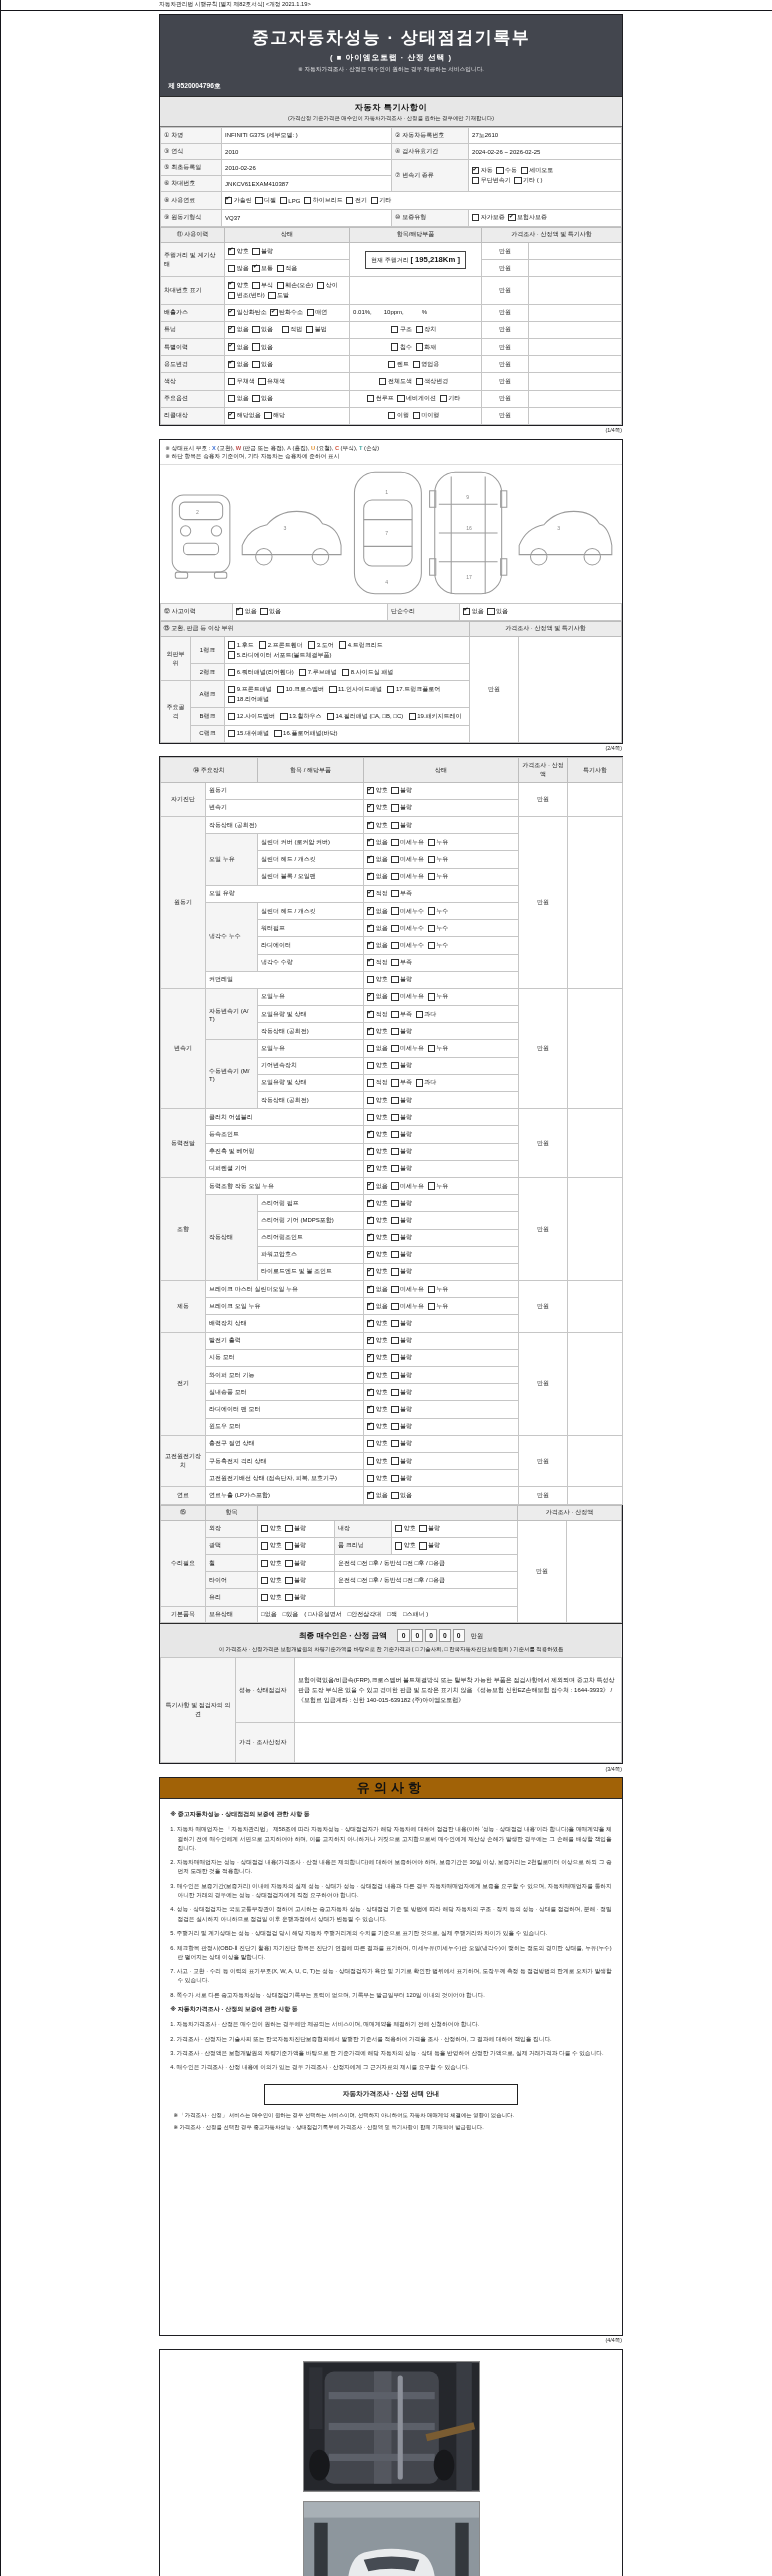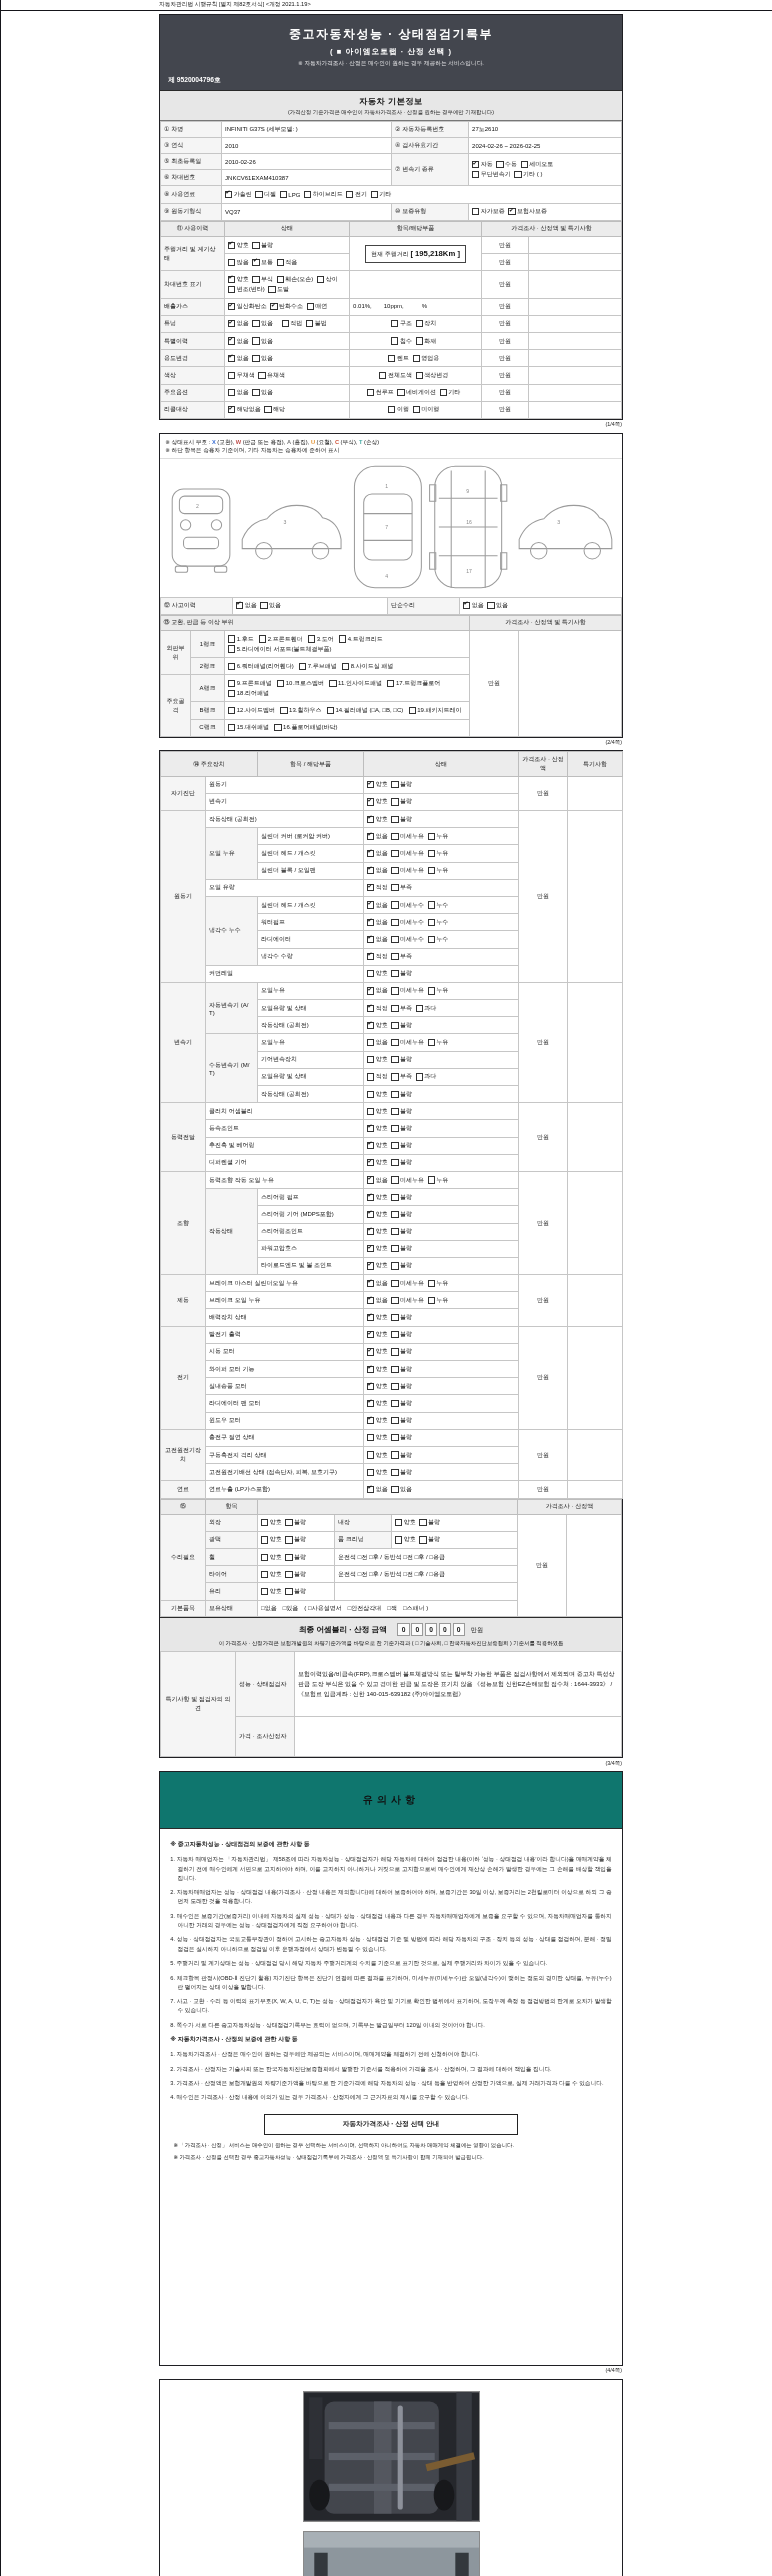--- a/index.html
+++ b/index.html
@@ -6,21 +6,21 @@
   body{width:773px;height:2576px;background:#fff;overflow:hidden;
        font-family:"Liberation Sans","DejaVu Sans",sans-serif;color:#111;}
   .canvas{width:773px;height:2576px;border-left:1px solid #15151a;box-sizing:border-box;}
   .topnote{padding:1px 0 0.5px 158px;font-size:5.7px;color:#111;}
   .topline{border-top:1px solid #15151a;height:0;}
   .doc{width:464px;margin-left:158px;}
   .block{border:1px solid #1f1f23;border-top-width:1.5px;margin-top:3.1px;background:#fff;}
   .pgmark{text-align:right;font-size:5.4px;color:#222;padding:1.5px 1px 1px;}
   
   .panel{background:#43464e;color:#fff;text-align:center;padding:11.3px 8.2px 5.2px;}
-  .ptitle{font-size:12px;font-weight:700;letter-spacing:1.5px;}
+  .ptitle{font-size:17px;font-weight:700;letter-spacing:1.5px;}
   .psub{font-size:7.7px;font-weight:700;margin-top:4.1px;letter-spacing:1px;}
   .pnote{font-size:5.7px;color:#e8e8ea;margin-top:3.1px;}
   .pdoc{text-align:left;font-size:6.7px;font-weight:700;margin-top:8.2px;}
   
   .band{background:#e7e7e7;border-top:1px solid #2a2a2a;border-bottom:0.5px solid #777;
         text-align:center;padding:4.6px 2.1px 3.6px;}
   .bt{font-size:8.2px;font-weight:700;letter-spacing:0.5px;}
   .bc{font-size:5.4px;margin-top:2.1px;color:#222;}
   
   table{width:100%;border-collapse:collapse;table-layout:fixed;}
@@ -46,22 +46,22 @@
   
   .finalband{background:#e7e7e7;border-top:1px solid #2a2a2a;padding:5.2px 7.2px 4.1px;text-align:center;}
   .ftitle{font-size:7.7px;font-weight:700;margin-right:8.2px;}
   .digit{display:inline-block;width:10.3px;height:11.3px;line-height:11.3px;text-align:center;
          border:0.5px solid #9a9a9a;background:#fbfbfb;margin-right:1.5px;font-weight:700;font-size:6.7px;}
   .funit{font-size:6.2px;margin-left:2.1px;}
   .fcap{font-size:5.4px;margin-top:3.6px;}
   .op-ins{height:58px;line-height:1.7;}
   .op-app{height:33px;}
   
-  .nhead{text-align:center;font-weight:700;font-size:10px;letter-spacing:4.1px;padding:21px;
-         border-bottom:1px solid #2a2a2a;background:#0f766e;}
+  .nhead{text-align:center;font-weight:700;font-size:13px;letter-spacing:4.1px;padding:1px;
+         border-bottom:1px solid #2a2a2a;background:#a16207;}
   .nbody{padding:9.3px 10.3px;font-size:5.7px;line-height:1.62;color:#1c1c1c;min-height:536px;box-sizing:border-box;}
   .nst{font-weight:700;margin:2.1px 0 5.2px;font-size:6px;}
   .ni{margin:0 0 5.2px;text-align:justify;padding-left:7.2px;text-indent:-7.2px;}
   .selbox{width:56%;margin:11.3px auto 6.2px;border:0.8px solid #222;text-align:center;
           font-weight:700;font-size:6.7px;padding:4.1px 2.1px;}
   .selline{font-size:5.4px;margin:2.6px 3.1px;text-align:justify;}
   
   .photowrap{padding:11.3px 0 12.4px;text-align:center;background:#fff;}
   .photo{display:block;margin:0 auto 9.3px;border:0.5px solid #8a8a8a;}
 </style>
@@ -76,21 +76,21 @@
 
     <div class="block">
       <div class="panel">
         <div class="ptitle">중고자동차성능 · 상태점검기록부</div>
         <div class="psub">( ■ 아이엠오토랩 · 산정 선택 )</div>
         <div class="pnote">※ 자동차가격조사 · 산정은 매수인이 원하는 경우 제공하는 서비스입니다.</div>
         <div class="pdoc">제 9520004796호</div>
       </div>
 
       <div class="band">
-        <div class="bt">자동차 기본정보</div>
+        <div class="bt">자동차 특기사항이</div>
         <div class="bc">(가격산정 기준가격은 매수인이 자동차가격조사 · 산정을 원하는 경우에만 기재합니다)</div>
       </div>
 
       <table>
         <colgroup>
             <col style="width:61px">
             <col style="width:170px">
             <col style="width:77px">
             <col style="width:153px">
           </colgroup>
@@ -1182,21 +1182,21 @@
             </tr>
             <tr>
               <td class="cat ctr" rowspan="1">기본품목</td>
               <td class="lab">보유상태</td>
               <td colspan="3">□없음　□있음　( □사용설명서　□안전삼각대　□잭　□스패너 )</td>
             </tr>
           </tbody>
       </table>
 
       <div class="finalband">
-        <span class="ftitle">최종 어셈블리 · 산정 금액</span>
+        <span class="ftitle">최종 매수인은 · 산정 금액</span>
         <span id="final-digits"><span class="digit">0</span><span class="digit">0</span><span class="digit">0</span><span class="digit">0</span><span class="digit">0</span></span>
         <span class="funit">만원</span>
         <div class="fcap">이 가격조사 · 산정가격은 보험개발원의 차량기준가액을 바탕으로 한 기준가격과 ( □ 기술사회, □ 한국자동차진단보증협회 ) 기준서를 적용하였음</div>
       </div>
 
       <table>
         <colgroup>
             <col style="width:75px">
             <col style="width:59px">
             <col style="width:327px">

